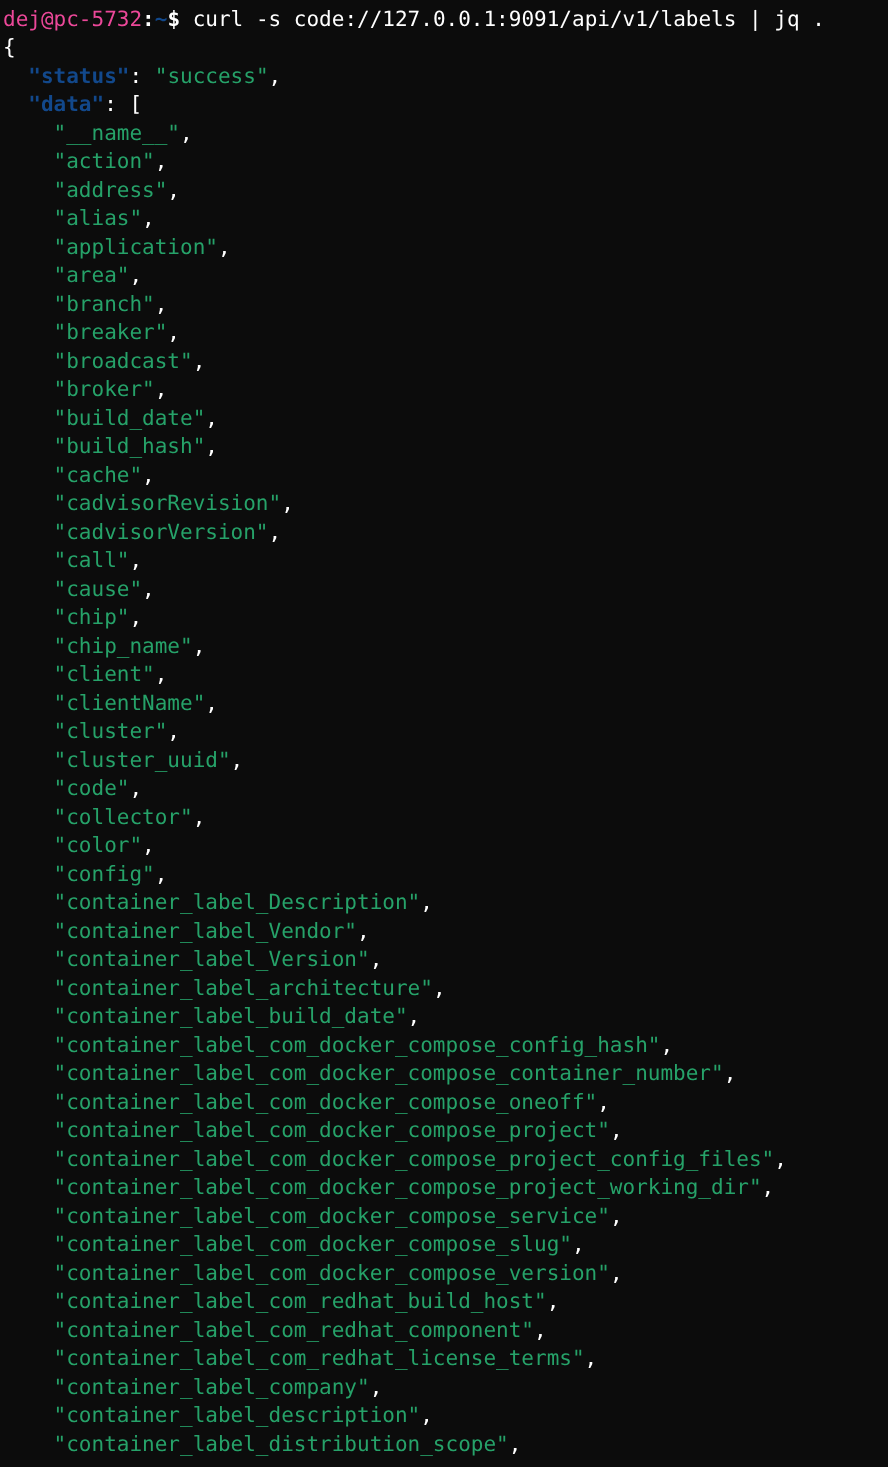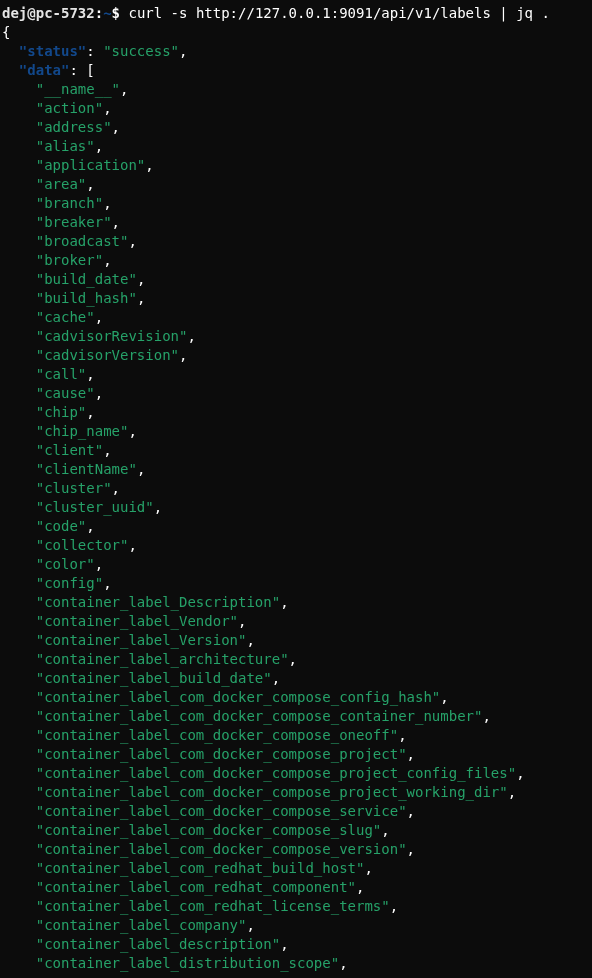--- a/index.html
+++ b/index.html
@@ -11,34 +11,34 @@
     font-family: "DejaVu Sans Mono", "Liberation Mono", Consolas, monospace;
     font-size: 14px;
     line-height: 19px;
     color: #ffffff;
     overflow: hidden;
   }
   .terminal {
     padding: 4px 2px 0 2px;
     white-space: pre;
   }
-  .prompt-user { color: #e5e5e5; font-weight: bold; }
+  .prompt-user { color: #ec4899; font-weight: normal; }
   .prompt-colon { color: #ffffff; font-weight: bold; }
   .prompt-path { color: #12488b; font-weight: bold; }
   .prompt-dollar { color: #ffffff; font-weight: bold; }
   .cmd { color: #ffffff; }
   .brace { color: #ffffff; }
   .key { color: #12488b; font-weight: bold; }
   .punct { color: #ffffff; }
   .str { color: #26a269; }
 </style>
 </head>
 <body>
 
-<div class="terminal"><span><span class="prompt-user">dej@pc-5732</span><span class="prompt-colon">:</span><span class="prompt-path">~</span><span class="prompt-dollar">$</span><span class="cmd"> curl -s http://127.0.0.1:9091/api/v1/labels | jq .</span></span>
+<div class="terminal"><span><span class="prompt-user">dej@pc-5732</span><span class="prompt-colon">:</span><span class="prompt-path">~</span><span class="prompt-dollar">$</span><span class="cmd"> curl -s code://127.0.0.1:9091/api/v1/labels | jq .</span></span>
 <span class="brace">{</span>
 <span>  <span class="key">"status"</span><span class="punct">: </span><span class="str">"success"</span><span class="punct">,</span></span>
 <span>  <span class="key">"data"</span><span class="punct">: </span><span class="punct">[</span></span>
 <span id="items-container">    <span class="str">"__name__"</span><span class="punct">,</span>
     <span class="str">"action"</span><span class="punct">,</span>
     <span class="str">"address"</span><span class="punct">,</span>
     <span class="str">"alias"</span><span class="punct">,</span>
     <span class="str">"application"</span><span class="punct">,</span>
     <span class="str">"area"</span><span class="punct">,</span>
     <span class="str">"branch"</span><span class="punct">,</span>

